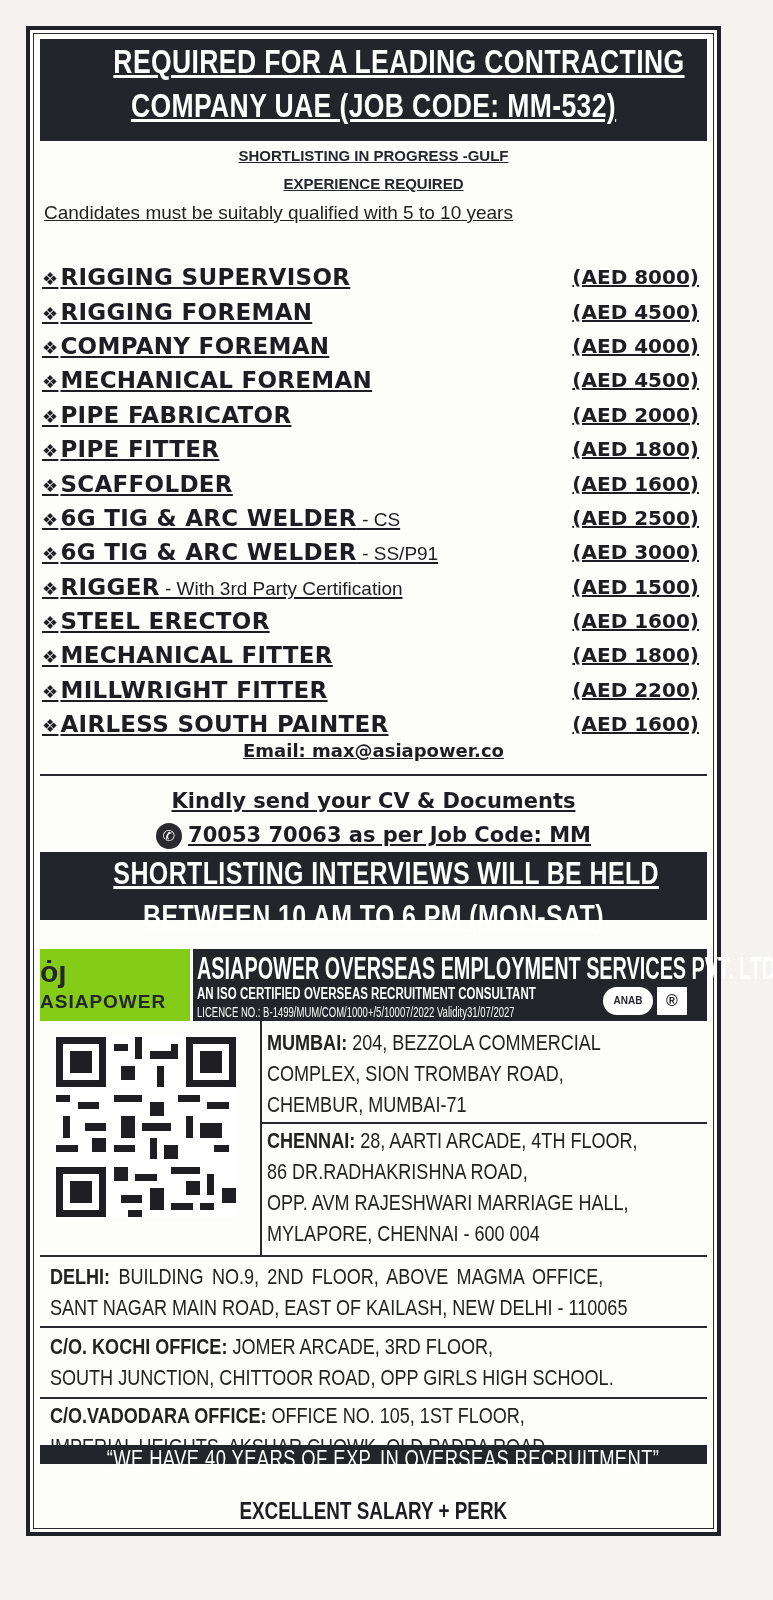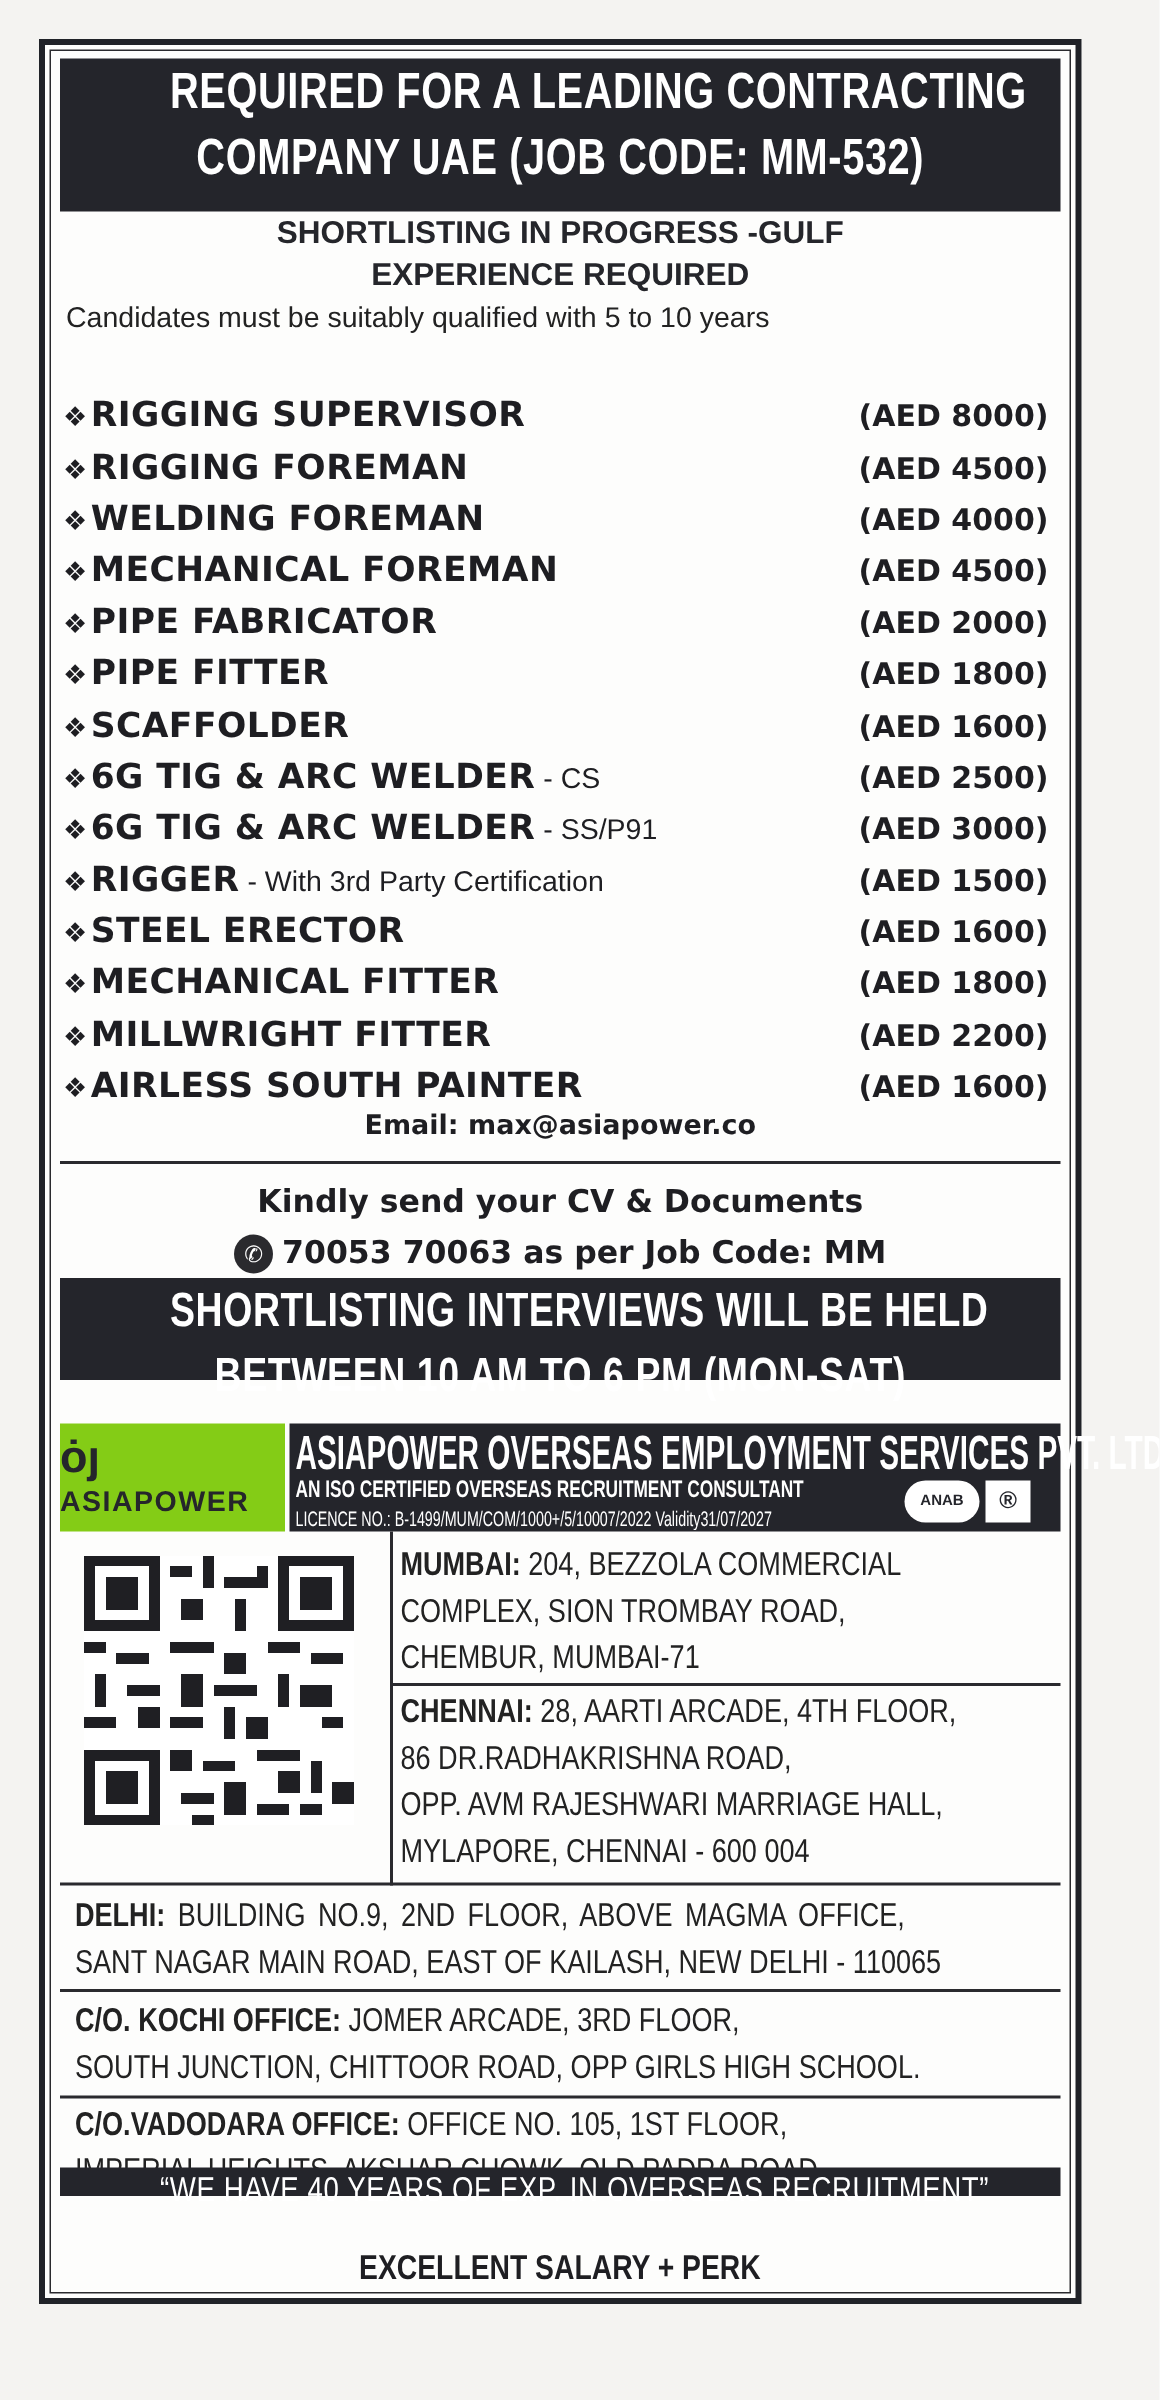--- a/index.html
+++ b/index.html
@@ -1,24 +1,24 @@
 <!DOCTYPE html>
 <html><head>
 <meta charset="utf-8">
 <style>
   html, body { margin:0; padding:0; }
   body { width:773px; height:1600px; background:#f4f3f1; position:relative; overflow:hidden; font-family:"Liberation Sans", sans-serif; color:#1e1e22; }
   .outer { position:absolute; left:26px; top:26px; width:695px; height:1510px; border:4px solid #202228; box-sizing:border-box; background:#fdfdfc; }
   .inner { position:absolute; left:3px; top:3px; right:3px; bottom:3px; border:1.5px solid #2a2a2e; }
-  .blk { position:absolute; left:6px; right:6px; }
+  .blk { position:absolute; left:6px; right:6px;text-decoration:underline; }
   .banner { background:#24252b; color:#fff; text-align:center; }
   .cond { font-family:"Liberation Sans", sans-serif; font-weight:bold; transform:scaleX(0.78); transform-origin:center; white-space:nowrap; letter-spacing:0.5px; }
   .h1 { top:5px; height:102px; }
   .h1 .l { font-size:34px; line-height:44px; }
-  .sub { top:108px; text-align:center; font-weight:bold; font-size:21px; line-height:28px; color:#25262b; }
+  .sub { top:108px; text-align:center; font-weight:bold; font-size:15px; line-height:28px; color:#25262b; }
   .cand { top:166px; left:10px; font-size:19px; line-height:25px; color:#222; }
   .jobs { top:226px; left:8px; right:14px; }
   .job { display:flex; justify-content:space-between; align-items:center; height:34.4px;gap:17px; }
   .jt { font-family:"DejaVu Sans", sans-serif; font-weight:bold; font-size:23px; letter-spacing:0.3px; white-space:nowrap; }
   .jt .bul { font-size:18px; margin-right:2px; }
   .jt .note { font-family:"Liberation Sans", sans-serif; font-weight:normal; font-size:19px; letter-spacing:0; }
   .sal { font-family:"DejaVu Sans", sans-serif; font-weight:bold; font-size:20px; white-space:nowrap; }
   .email { top:706px; text-align:center; font-family:"DejaVu Sans", sans-serif; font-weight:bold; font-size:18px; }
   .hr { position:absolute; left:6px; right:6px; height:2px; background:#2a2a2e; }
   .cv { top:750px; text-align:center; font-family:"DejaVu Sans", sans-serif; font-weight:bold; font-size:21px; line-height:34px; }
@@ -69,21 +69,21 @@
   <div class="blk jobs">
     <div class="job">
           <span class="jt"><span class="bul">❖</span><span>RIGGING SUPERVISOR</span><span class="note"></span></span>
           <span class="sal">(AED 8000)</span>
         </div>
     <div class="job">
           <span class="jt"><span class="bul">❖</span><span>RIGGING FOREMAN</span><span class="note"></span></span>
           <span class="sal">(AED 4500)</span>
         </div>
     <div class="job">
-          <span class="jt"><span class="bul">❖</span><span>WELDING FOREMAN</span><span class="note"></span></span>
+          <span class="jt"><span class="bul">❖</span><span>COMPANY FOREMAN</span><span class="note"></span></span>
           <span class="sal">(AED 4000)</span>
         </div>
     <div class="job">
           <span class="jt"><span class="bul">❖</span><span>MECHANICAL FOREMAN</span><span class="note"></span></span>
           <span class="sal">(AED 4500)</span>
         </div>
     <div class="job">
           <span class="jt"><span class="bul">❖</span><span>PIPE FABRICATOR</span><span class="note"></span></span>
           <span class="sal">(AED 2000)</span>
         </div>

